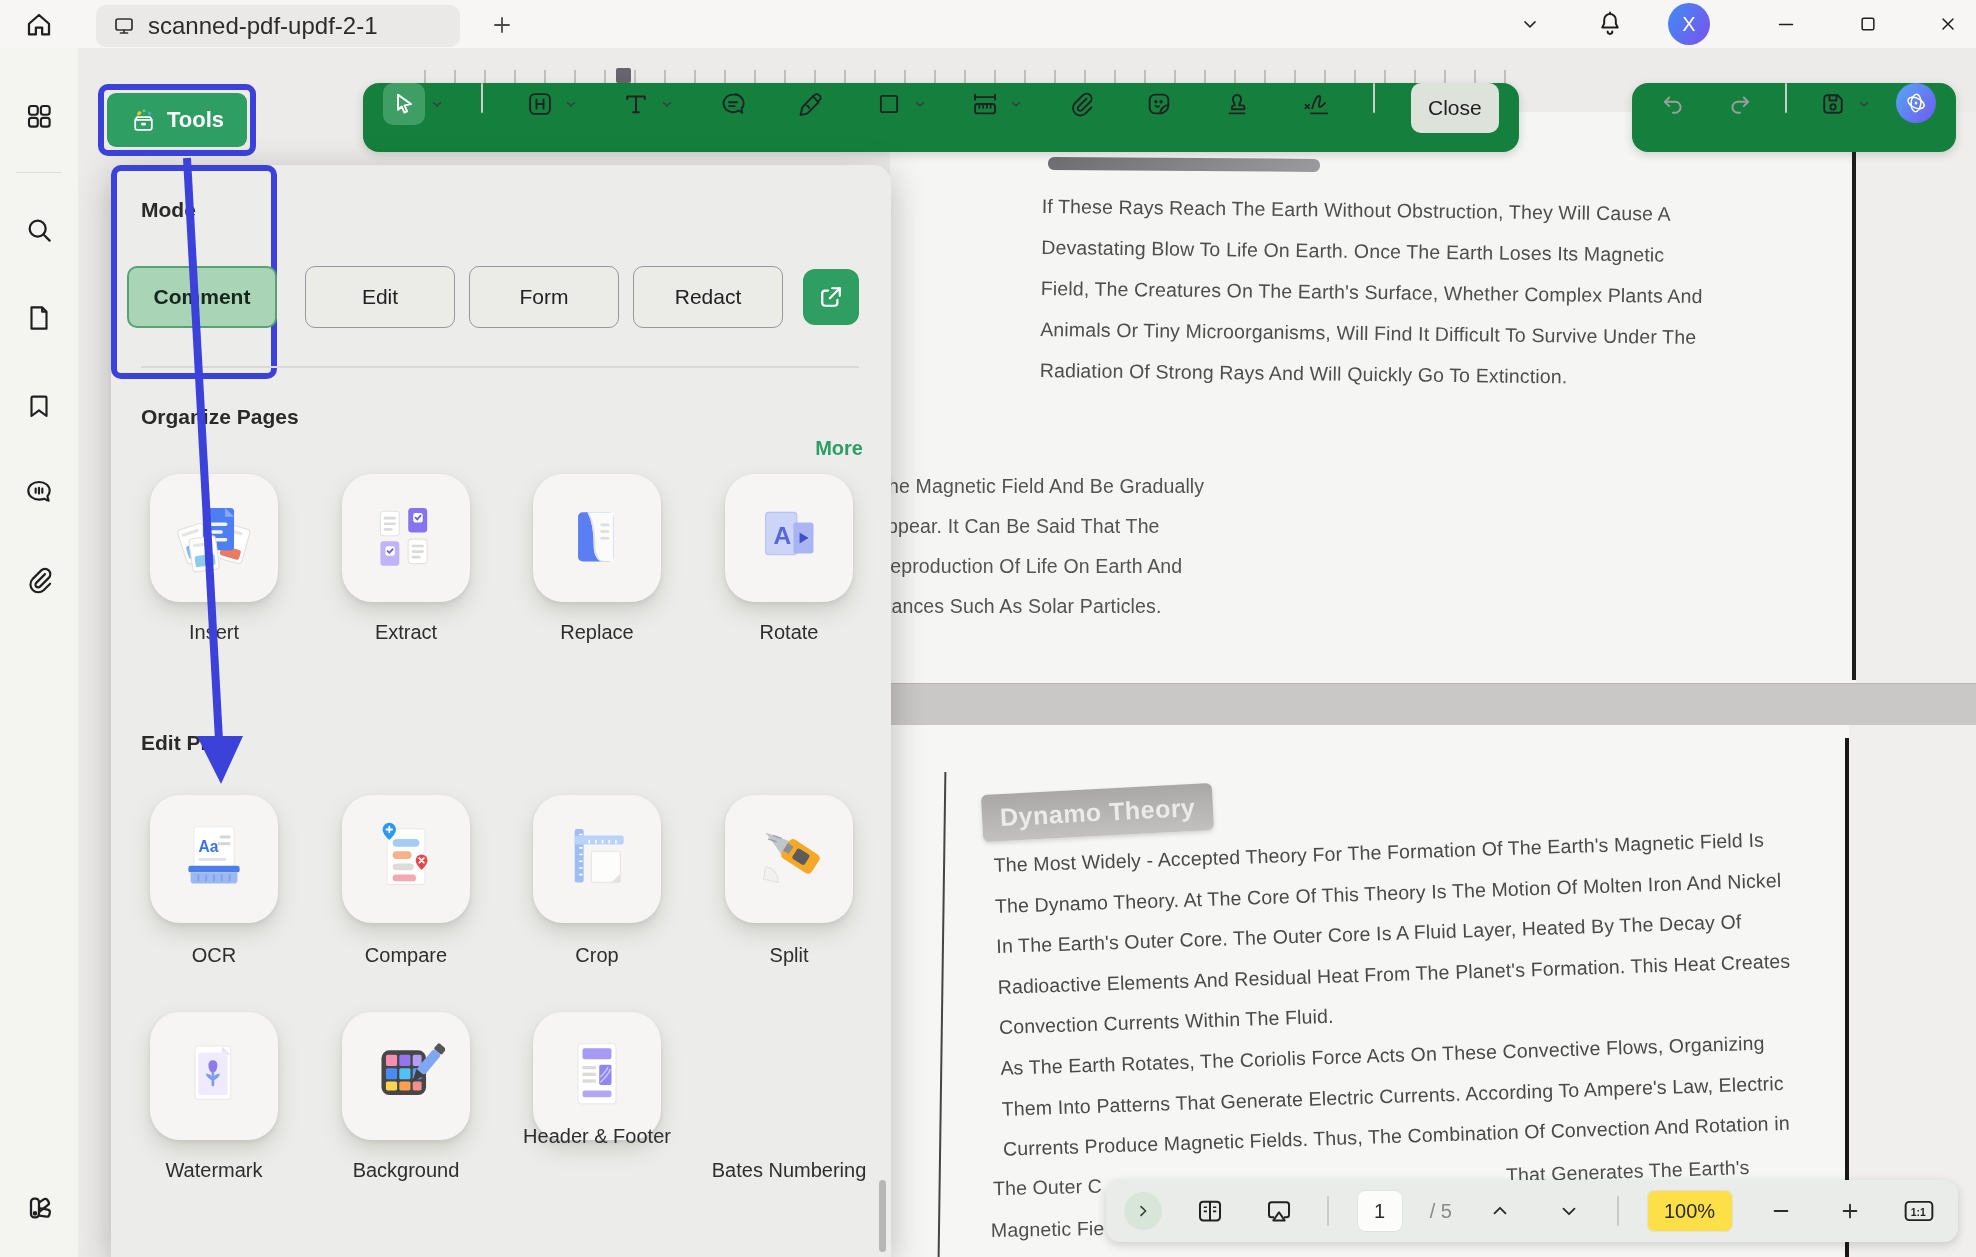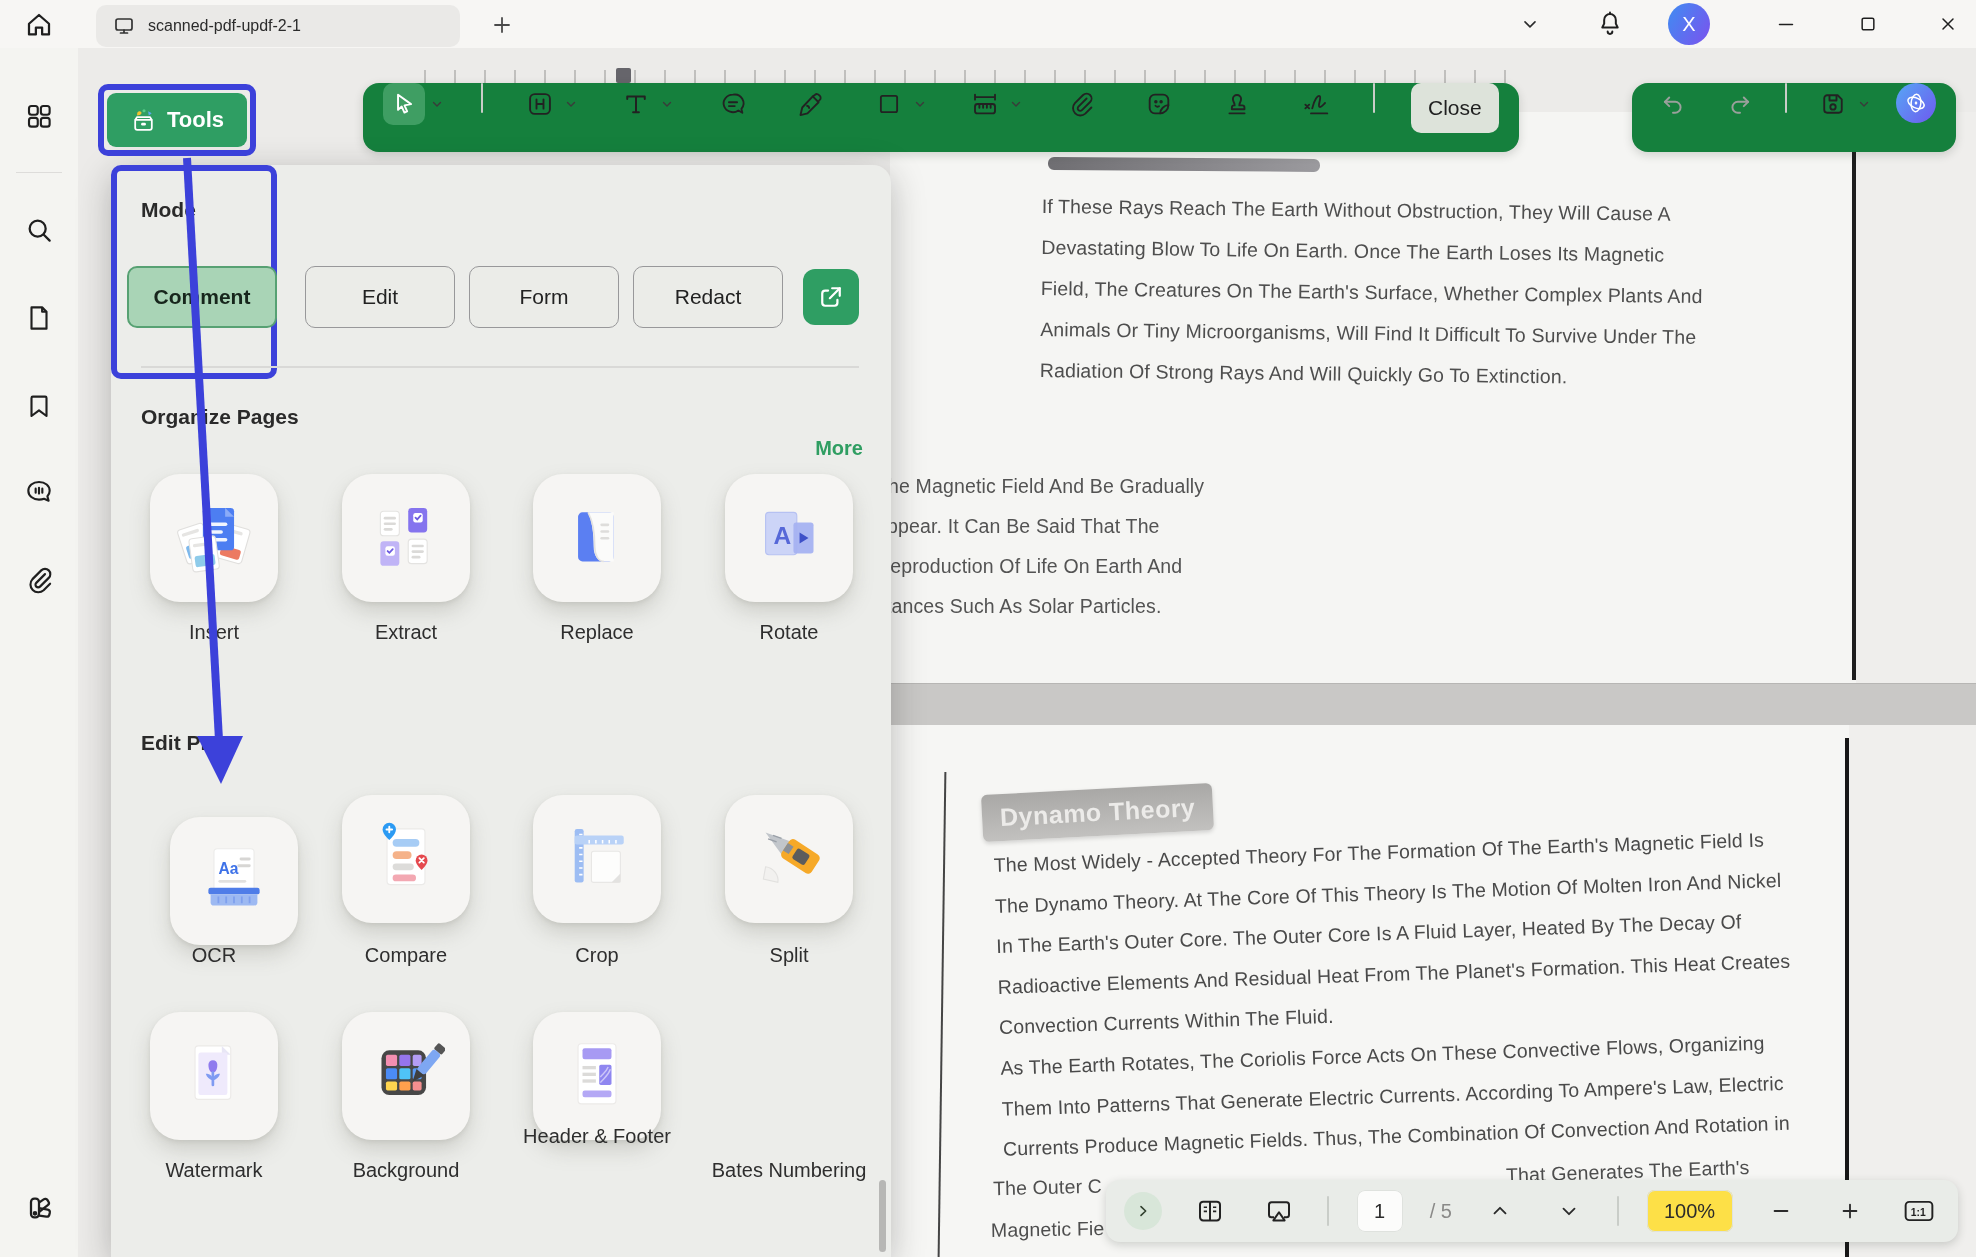--- a/index.html
+++ b/index.html
@@ -7,21 +7,21 @@
        font-family:"Liberation Sans",sans-serif;background:#f6f5f3;}
   .abs{position:absolute;}
   svg{display:block;}
   svg text{font-family:"Liberation Sans",sans-serif;}
 
   
   .topbar{left:0;top:0;width:1976px;height:48px;background:#f7f6f4;z-index:3;}
   .homebtn{left:18px;top:6px;width:42px;height:38px;display:flex;align-items:center;justify-content:center;border-radius:8px;}
   .tab{left:96px;top:5px;width:364px;height:42px;background:#eae9e7;border-radius:10px;
        display:flex;align-items:center;padding:0 16px;gap:12px;box-sizing:border-box;}
-  .tab-title{font-size:16px;color:#2b2b2b;}
+  .tab-title{font-size:24px;color:#2b2b2b;}
   .newtab{left:486px;top:9px;width:32px;height:32px;display:flex;align-items:center;justify-content:center;}
   .winbtn{top:6px;width:44px;height:36px;display:flex;align-items:center;justify-content:center;}
   .avatar{left:1668px;top:3px;width:42px;height:42px;border-radius:50%;
           background:linear-gradient(120deg,#3f8df2,#7b52ee);color:#fff;font-size:20px;
           display:flex;align-items:center;justify-content:center;}
 
   
   .sidebar{left:0;top:48px;width:78px;height:1209px;background:#f4f4f1;z-index:3;}
   .side-ic{position:absolute;left:19px;width:40px;height:40px;display:flex;align-items:center;justify-content:center;border-radius:8px;}
   .side-div{position:absolute;left:16px;top:124px;width:46px;height:1px;background:#dddcda;}
@@ -477,21 +477,21 @@
     </div>
     <div class="card-label" style="left:8px;top:452px;">Insert</div>
     <div class="card-label" style="left:200px;top:452px;">Extract</div>
     <div class="card-label" style="left:391px;top:452px;">Replace</div>
     <div class="card-label" style="left:583px;top:452px;">Rotate</div>
 
     <div class="sec-title" style="top:566px;">Edit PDF</div>
 
     <div class="ocr-outline"></div>
 
-    <div class="card" style="left:39px;top:652px;margin-left:20px;">
+    <div class="card" style="left:39px;top:630px;">
       <svg viewBox="0 0 70 70">
         <rect x="17" y="6" width="36" height="38" rx="3" fill="#fff" stroke="#ececea"></rect>
         <text x="21" y="29" font-size="14" font-weight="bold" fill="#3e72e8">Aa</text>
         <rect x="40" y="14" width="10" height="2.6" rx="1.3" fill="#d7d6d4"></rect>
         <rect x="38" y="20" width="12" height="2.6" rx="1.3" fill="#d7d6d4"></rect>
         <rect x="21" y="34" width="25" height="2.6" rx="1.3" fill="#e2e1df"></rect>
         <rect x="12" y="41" width="46" height="6" rx="2" fill="#4f7de8"></rect>
         <path d="M14 47h42v7a3 3 0 0 1-3 3H17a3 3 0 0 1-3-3z" fill="#9db9f2"></path>
         <path d="M21 49v6M28 49v6M35 49v6M42 49v6M49 49v6" stroke="#7fa0ee" stroke-width="1.6"></path>
       </svg>

